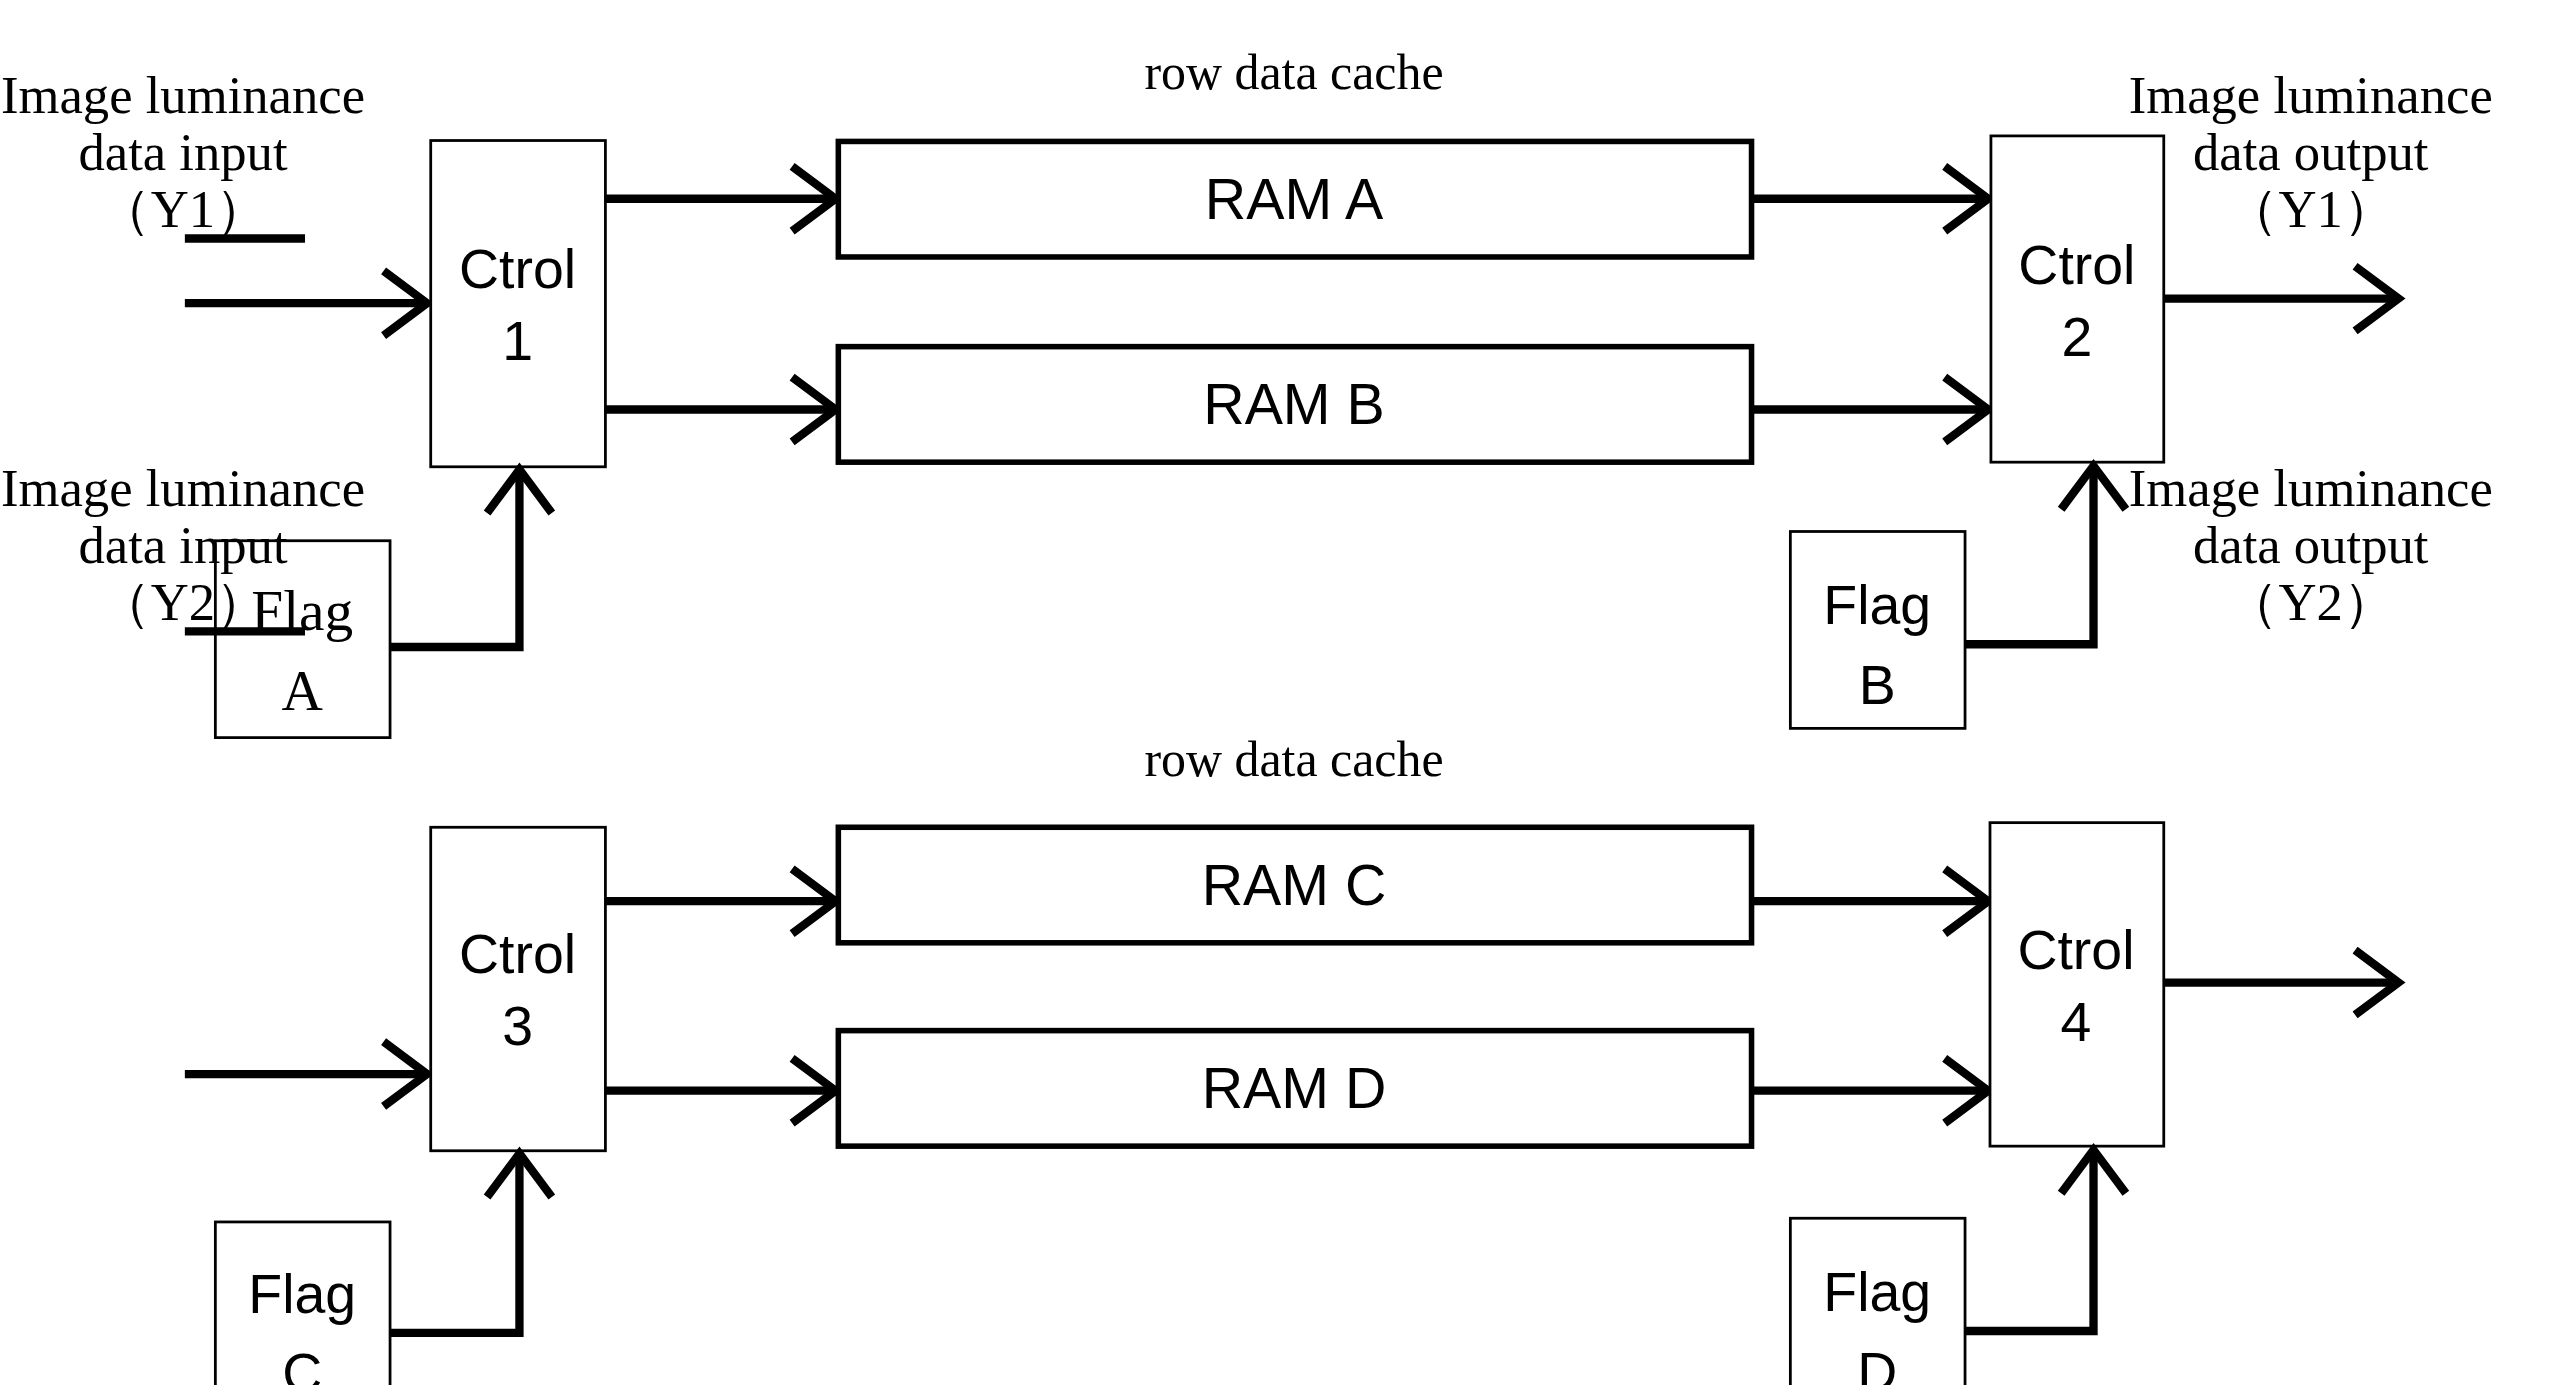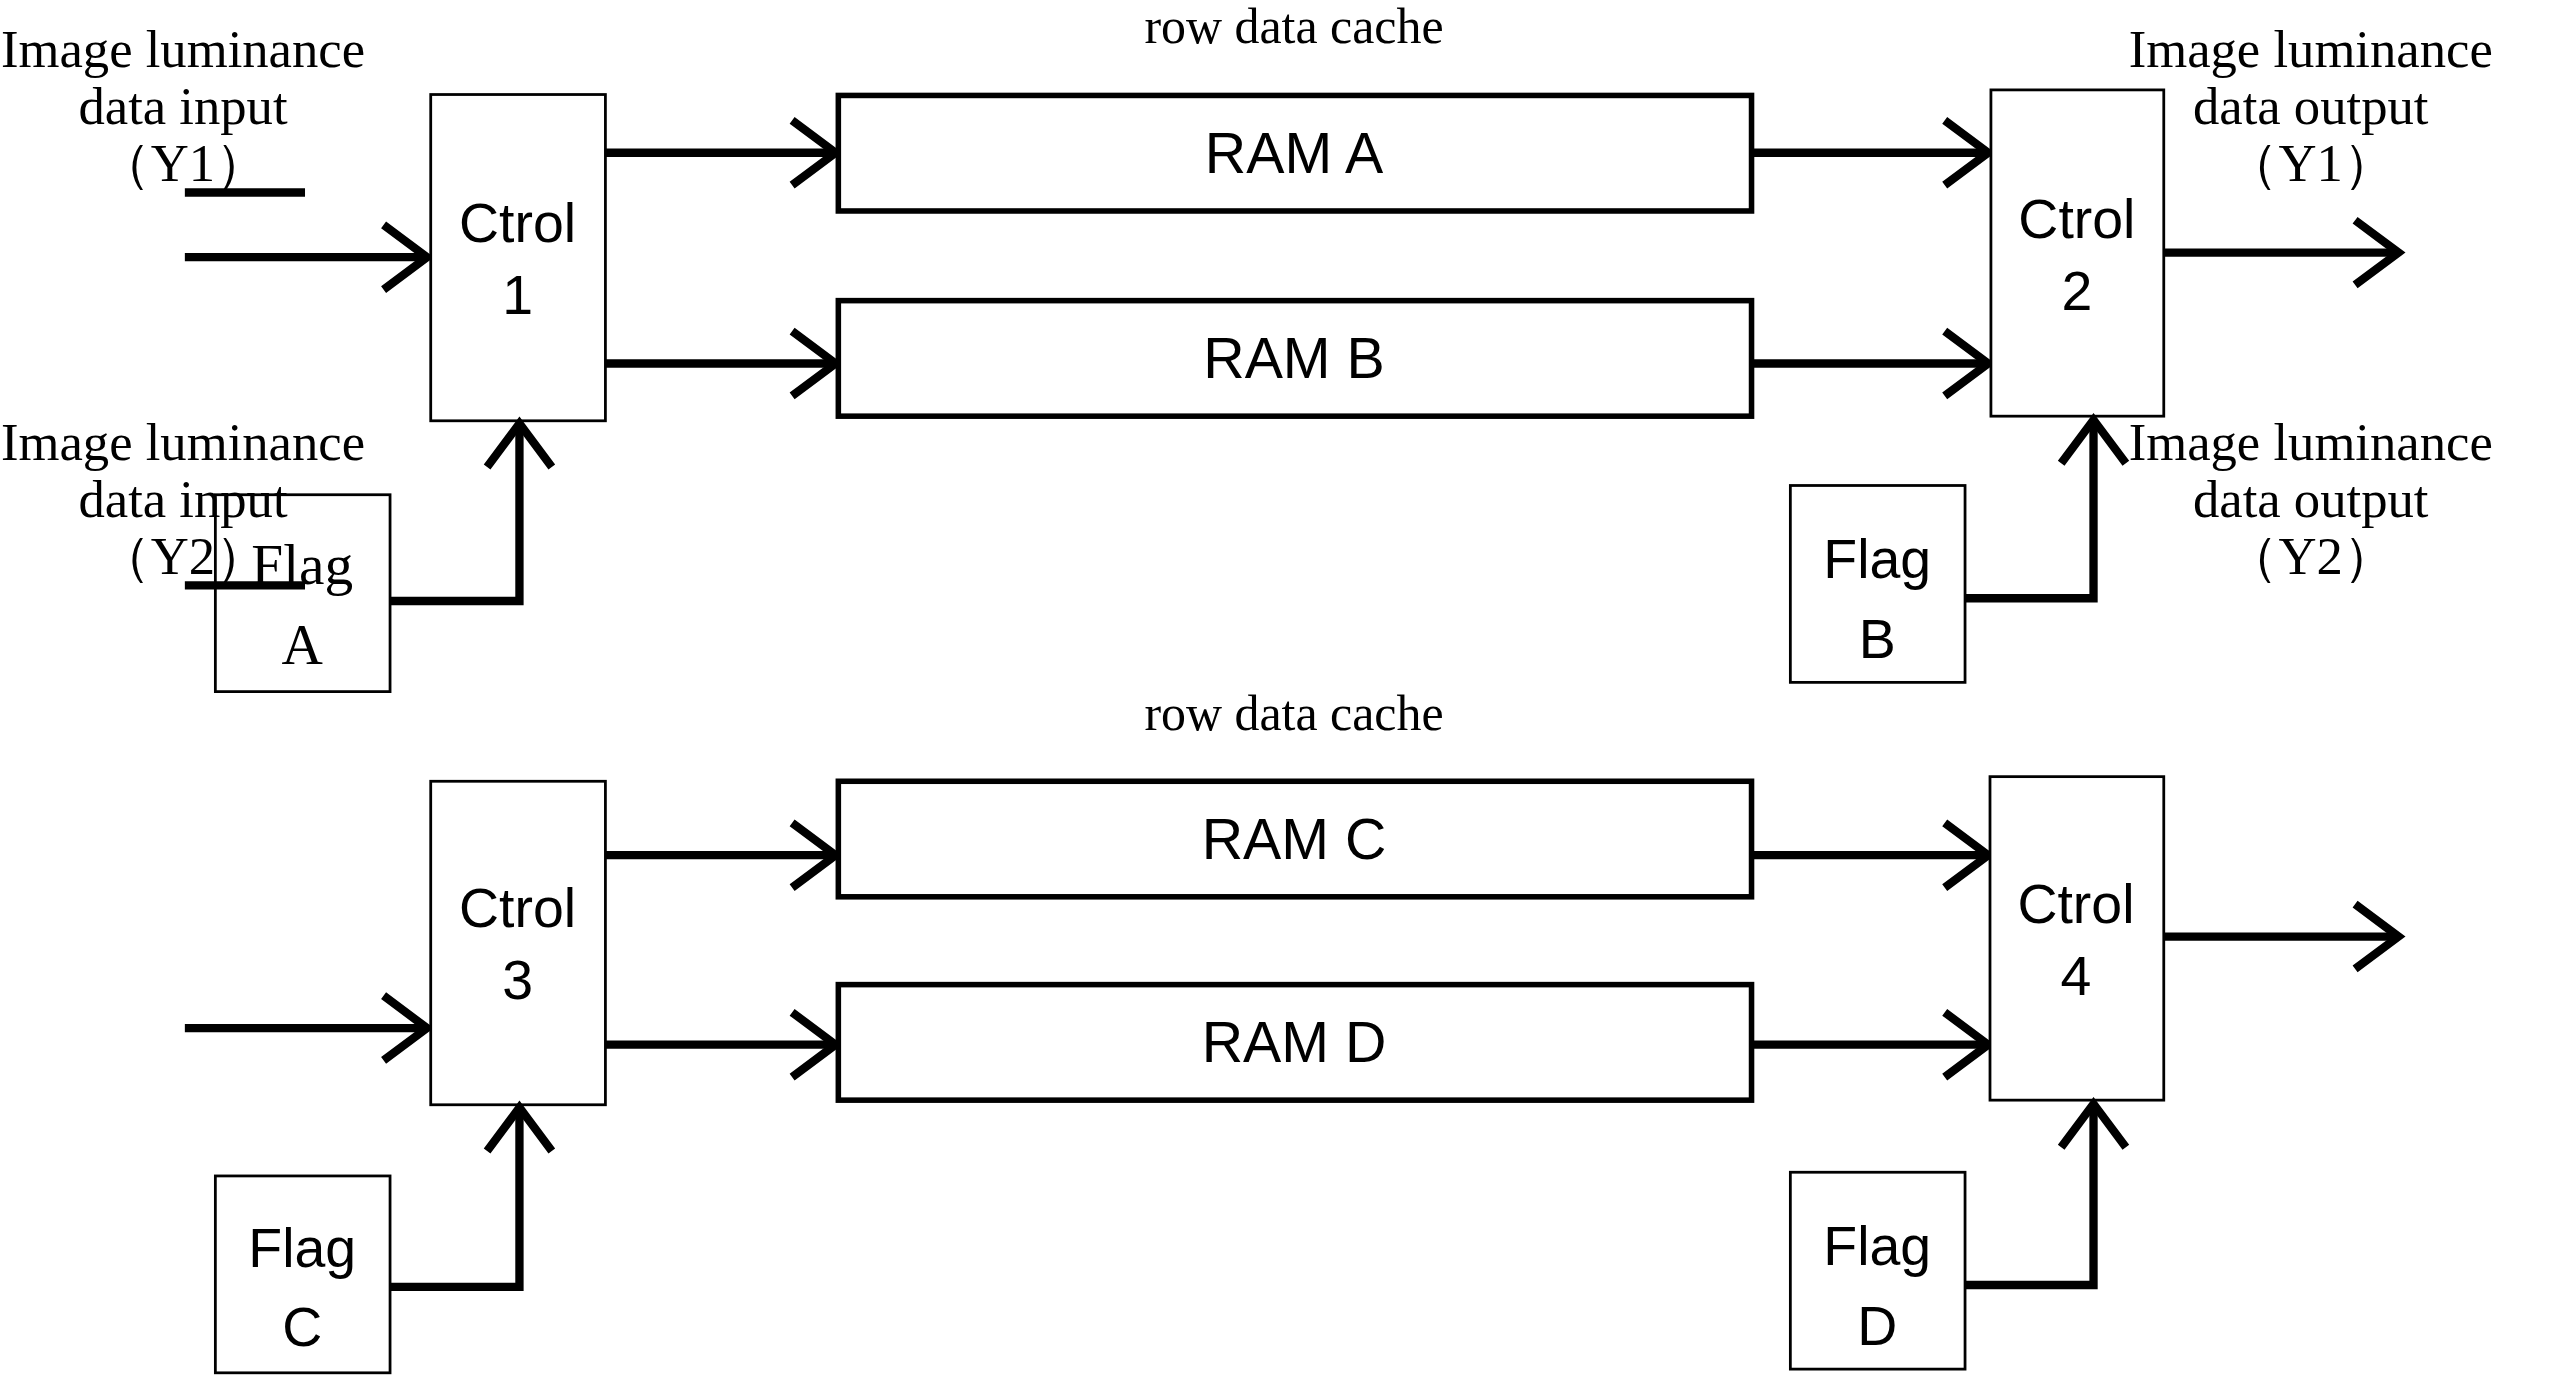--- a/index.html
+++ b/index.html
@@ -12,20 +12,21 @@
     width: 2576px;
     height: 1386px;
     overflow: hidden;
     font-family: "Liberation Sans", sans-serif;
   }
   #diagram-root {
     position: relative;
     width: 2576px;
     height: 984px;
     background: #ffffff;
+    margin-top: 46px;
   }
   svg.diagram-canvas {
     display: block;
     width: 2576px;
     height: 1386px;
   }
   
   .box-rect {
     fill: #ffffff;
     stroke: #000000;

